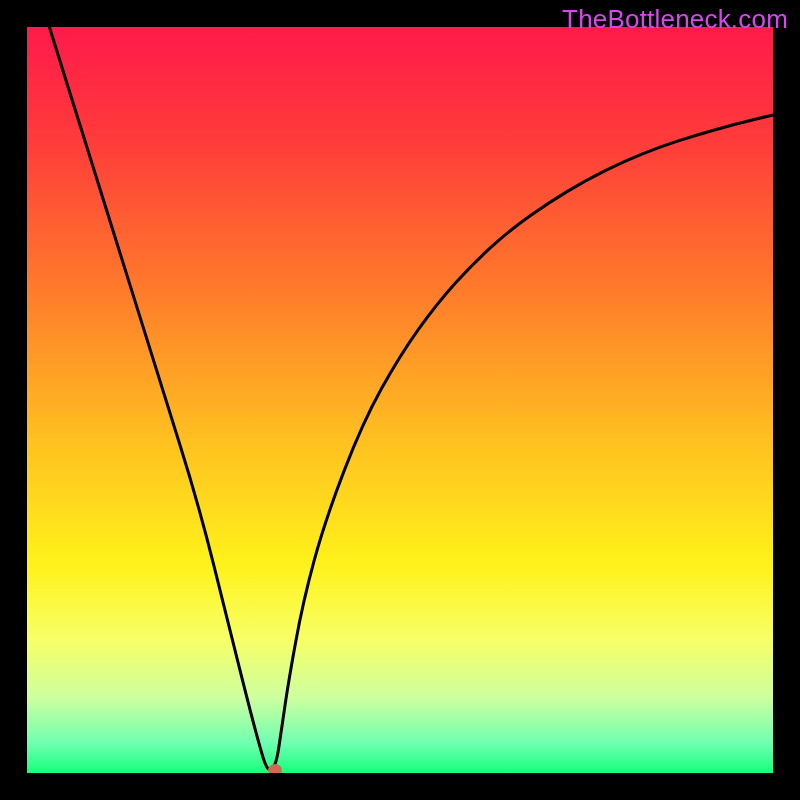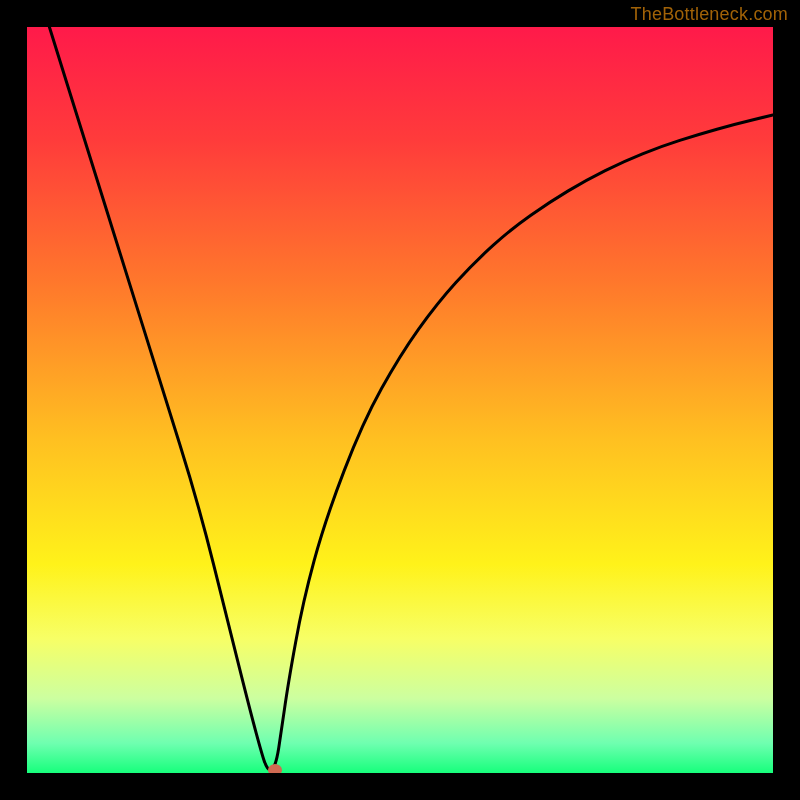--- a/index.html
+++ b/index.html
@@ -24,22 +24,22 @@
     top: 27px;
     left: 27px;
     width: 746px;
     height: 746px;
     overflow: hidden;
   }
   .watermark {
     position: absolute;
     top: 4px;
     right: 12px;
-    color: #a16207;
-    font-size: 18px;
+    color: #d946ef;
+    font-size: 26px;
     font-weight: 500;
     letter-spacing: 0.2px;
     user-select: none;
   }
   .curve {
     position: absolute;
     top: 0;
     left: 0;
   }
   .marker {

